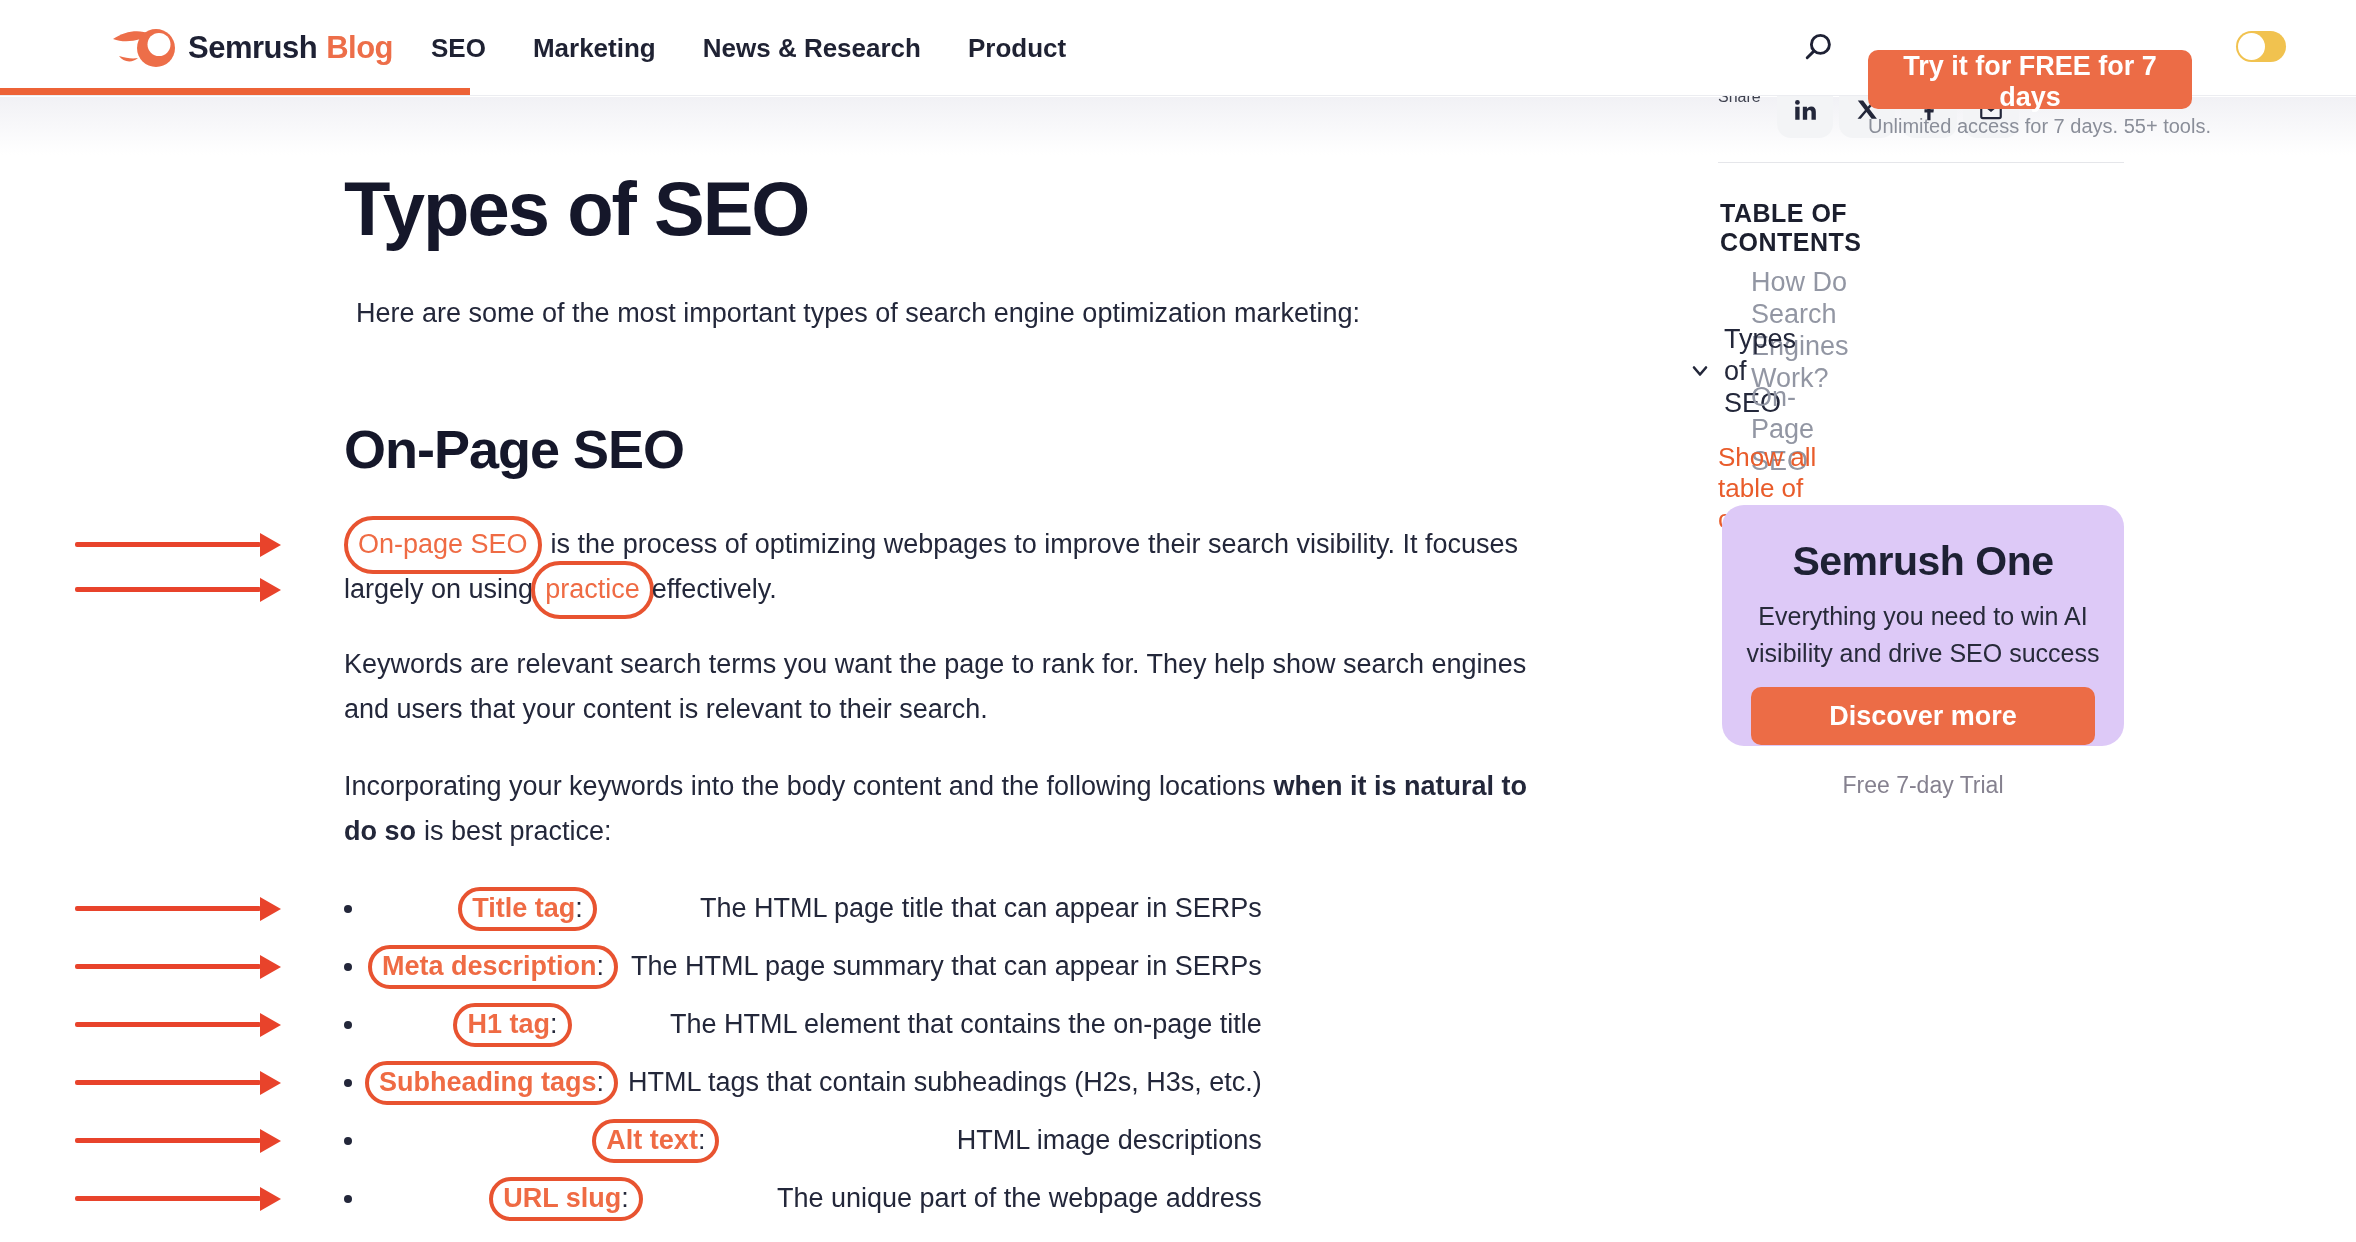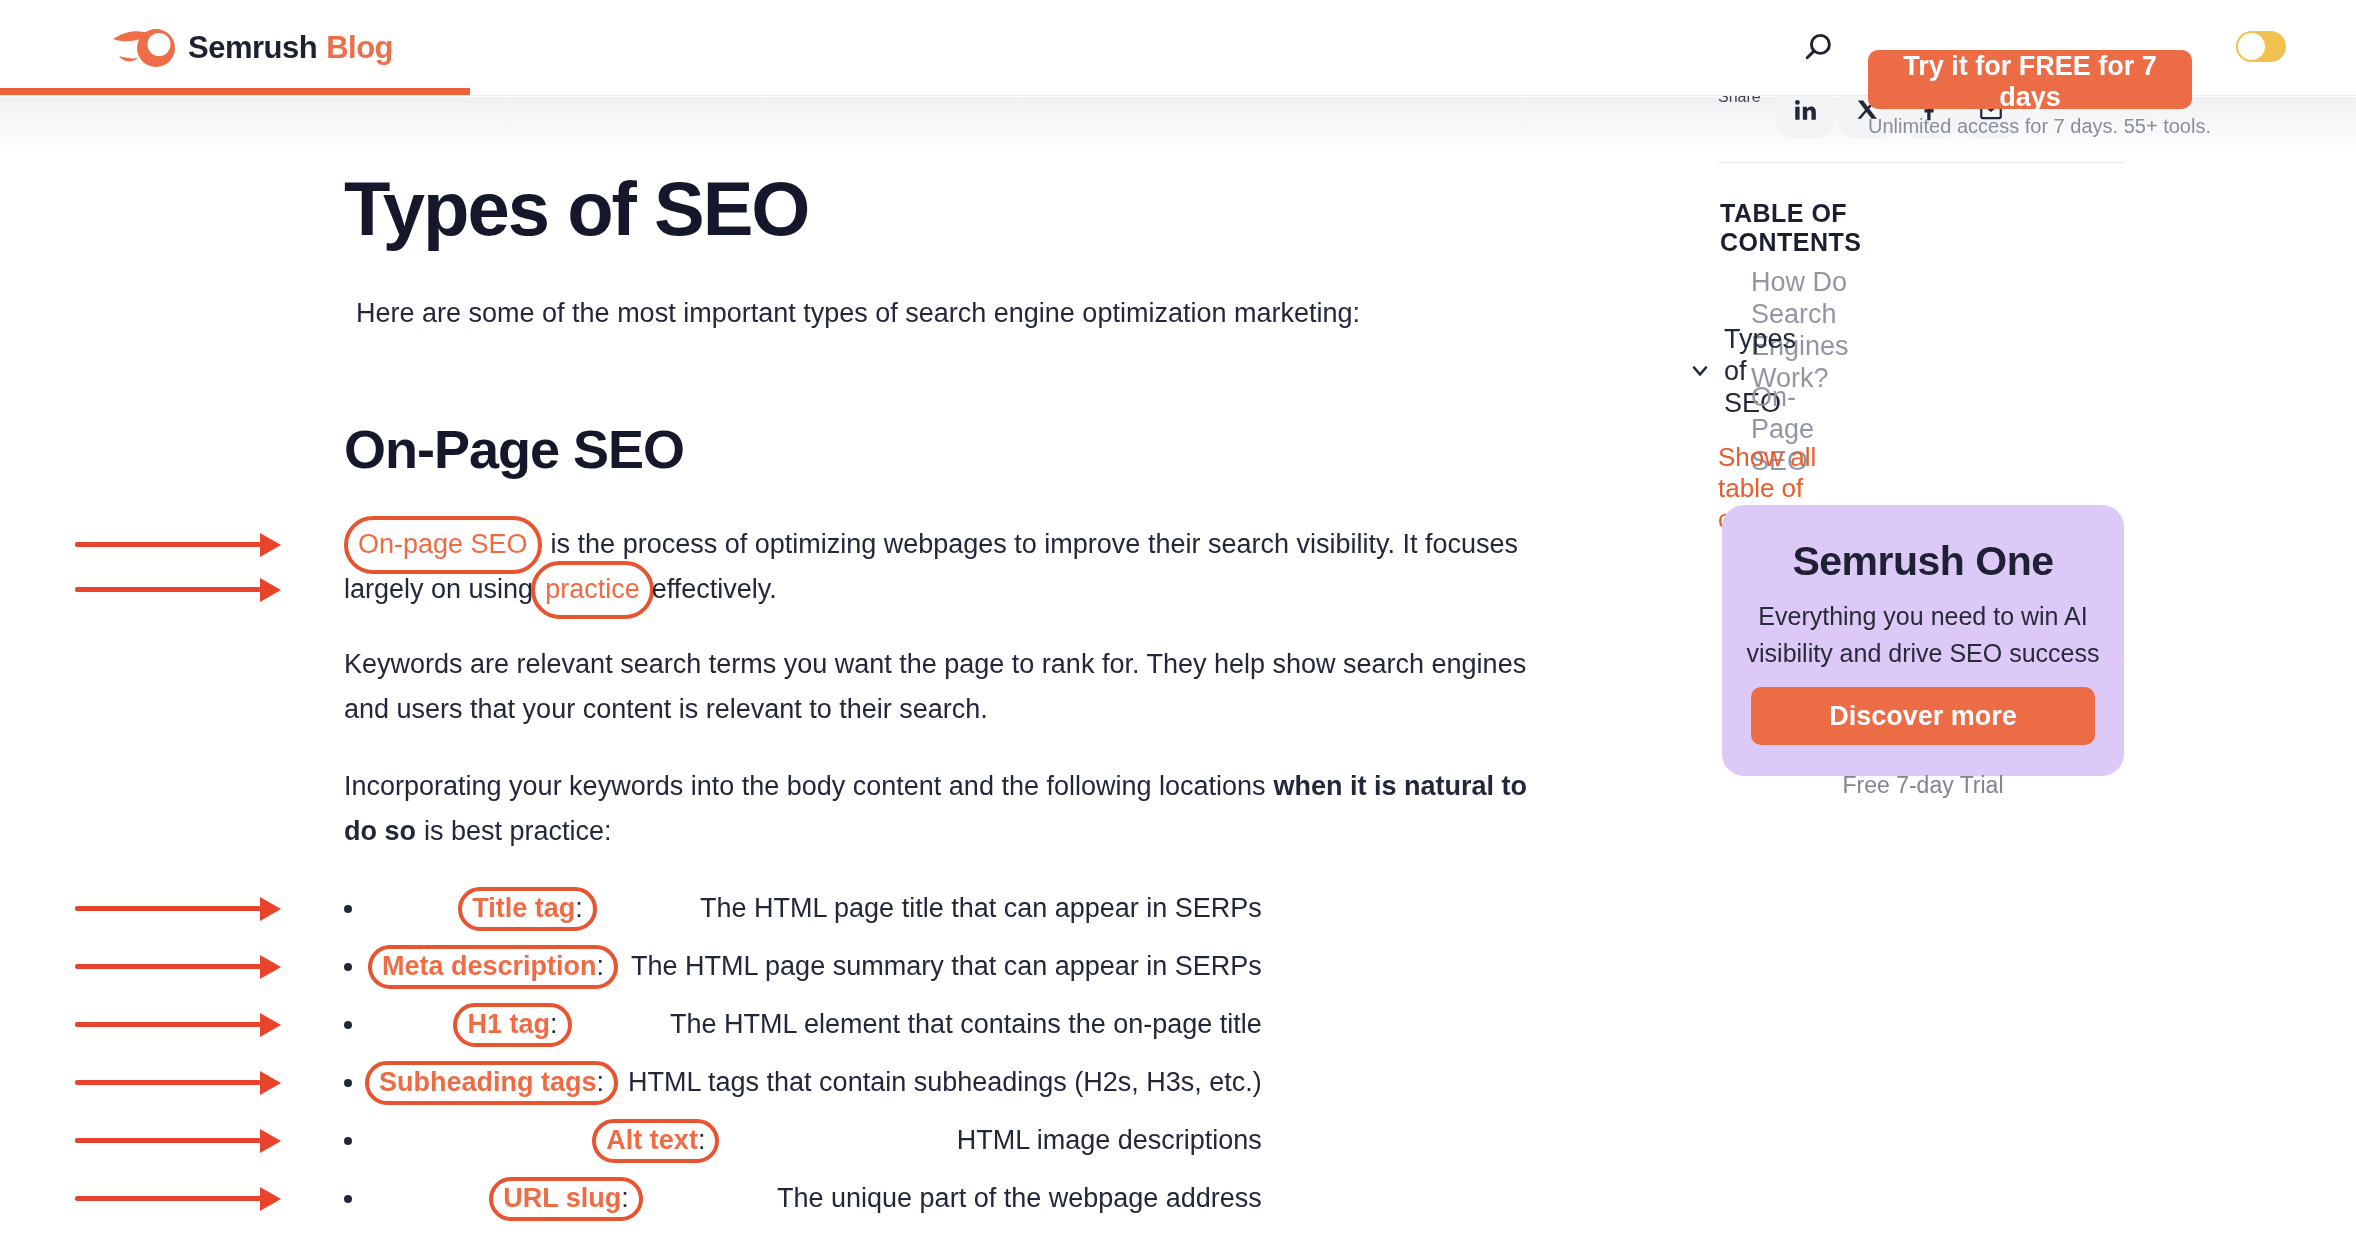--- a/index.html
+++ b/index.html
@@ -76,21 +76,21 @@
   .toc-title { position:absolute; left:1720px; top:199px; font-size:25px; font-weight:700; letter-spacing:0.5px; color:#1C1F2E; }
   .toc-item { font-size:27px; line-height:32px; cursor:pointer; }
   .toc-gray { color:#9296A3; }
   .toc-item-1 { position:absolute; left:1751px; top:266px; }
   .toc-item-2 { position:absolute; left:1689px; top:323px; display:flex; align-items:center; color:#23273A; }
   .chev { width:26px; height:26px; margin-right:13px; display:inline-flex; align-items:center; }
   .toc-item-3 { position:absolute; left:1751px; top:381px; }
   .toc-show-all { position:absolute; left:1718px; top:442px; font-size:26px; color:#E95C2B; cursor:pointer; }
 
   
-  .promo-card { position:absolute; left:1722px; top:505px; width:402px; height:271px; border-radius:22px;
+  .promo-card { position:absolute; left:1722px; top:505px; width:402px; height:241px; border-radius:22px;
     background:#DDC9F7; z-index:2; text-align:center; }
   .promo-title { margin-top:33px; font-size:41px; font-weight:700; letter-spacing:-0.5px; color:#1E2134; }
   .promo-sub { margin-top:13px; font-size:25px; line-height:37px; color:#272A3A; }
   .promo-btn { position:absolute; left:29px; top:182px; width:344px; height:58px; border:none; border-radius:10px;
     background:#EC6C46; color:#ffffff; font-family:inherit; font-size:27px; font-weight:700; cursor:pointer; }
   .promo-note-inner { position:absolute; left:0; top:267px; width:402px; font-size:23px; color:#85818F; }
 
   svg { display:block; }
 </style>
 </head>
@@ -143,20 +143,26 @@
           <path d="M1 14 C 13 6, 27 4, 38 9 C 31 15, 14 19, 1 14 Z" fill="#ED6E49"></path>
           <path d="M7 31 C 14 33, 20 34, 26 33 C 20 38.5, 11 37, 7 31 Z" fill="#ED6E49"></path>
           <circle cx="44" cy="23" r="19" fill="#ED6E49"></circle>
           <circle cx="47" cy="19.5" r="11.5" fill="#ffffff"></circle>
         </svg>
       </span>
       <span class="logo-text">Semrush</span>
       <span class="logo-text-suffix">Blog</span>
     </div>
 
+    <nav class="main-nav">
+      <span class="nav-item">SEO</span>
+      <span class="nav-item">Marketing</span>
+      <span class="nav-item">News &amp; Research</span>
+      <span class="nav-item">Product</span>
+    </nav>
 
     <button class="search-btn">
       <span>
         <svg width="36" height="36" viewBox="0 0 30 30" fill="none" stroke="#1E2134" stroke-width="2.4" stroke-linecap="round">
           <circle cx="17" cy="12" r="7.5"></circle>
           <line x1="11.6" y1="17.6" x2="6" y2="23.2"></line>
         </svg>
       </span>
     </button>
 

